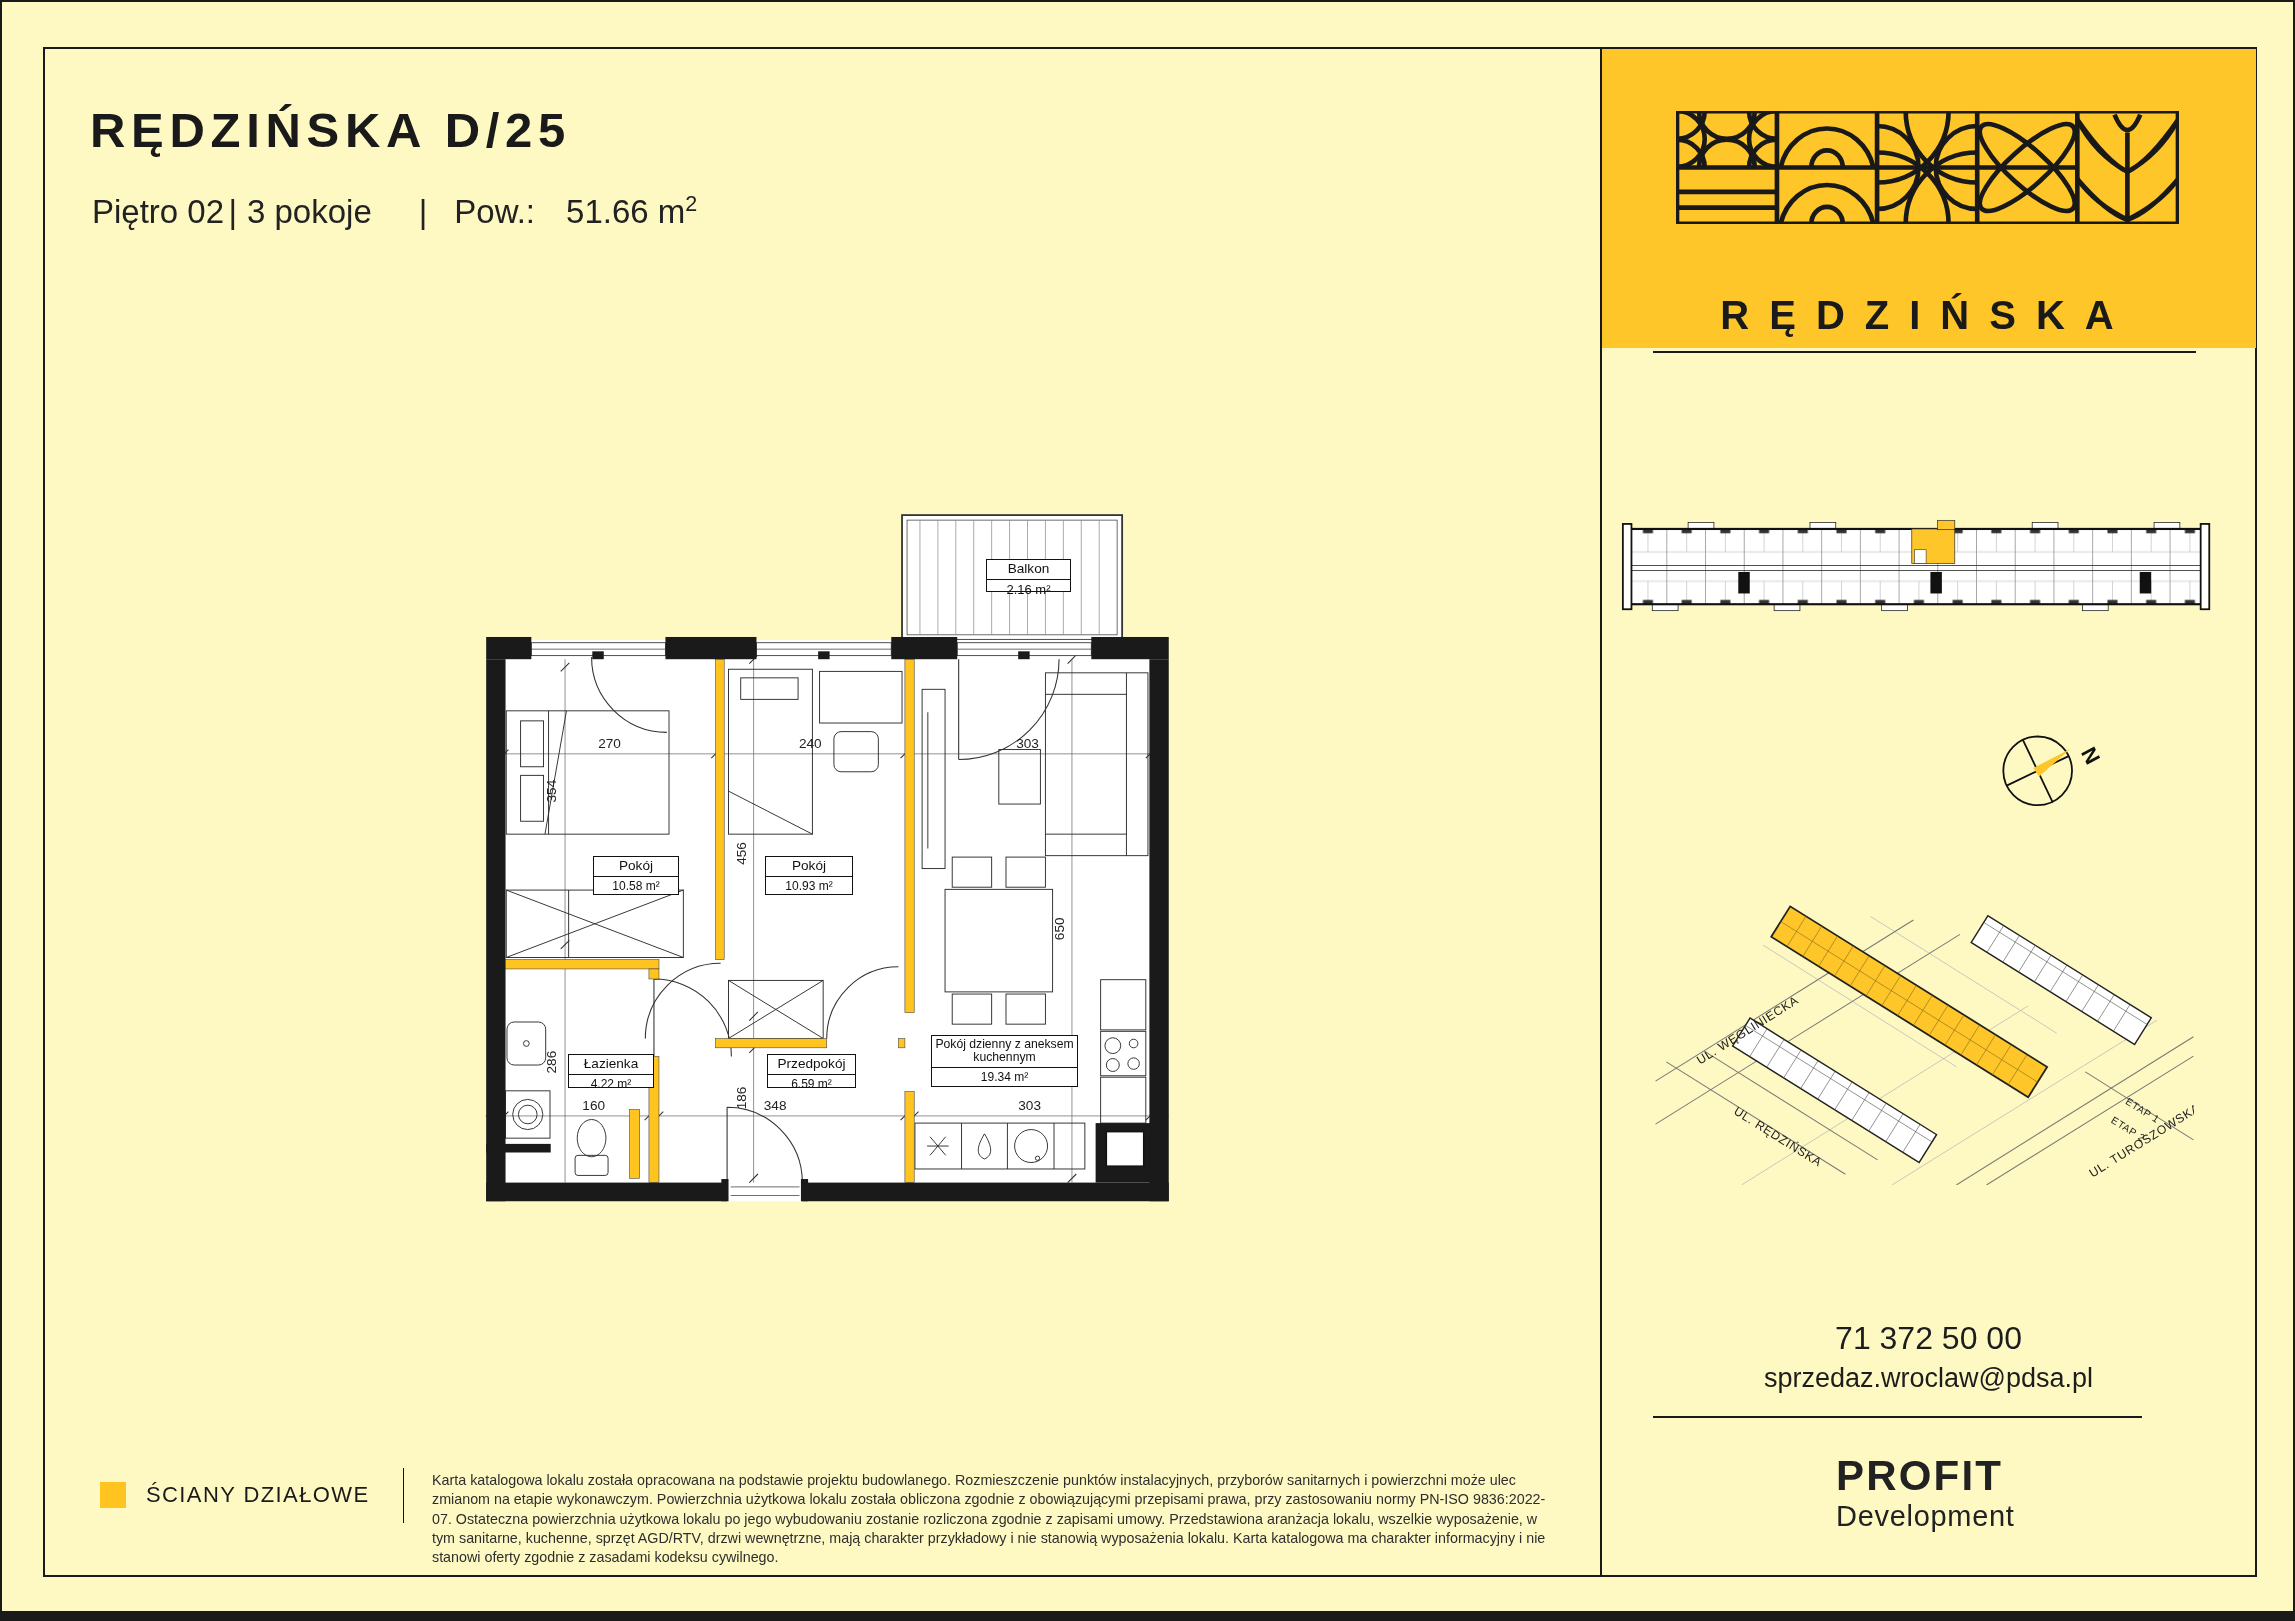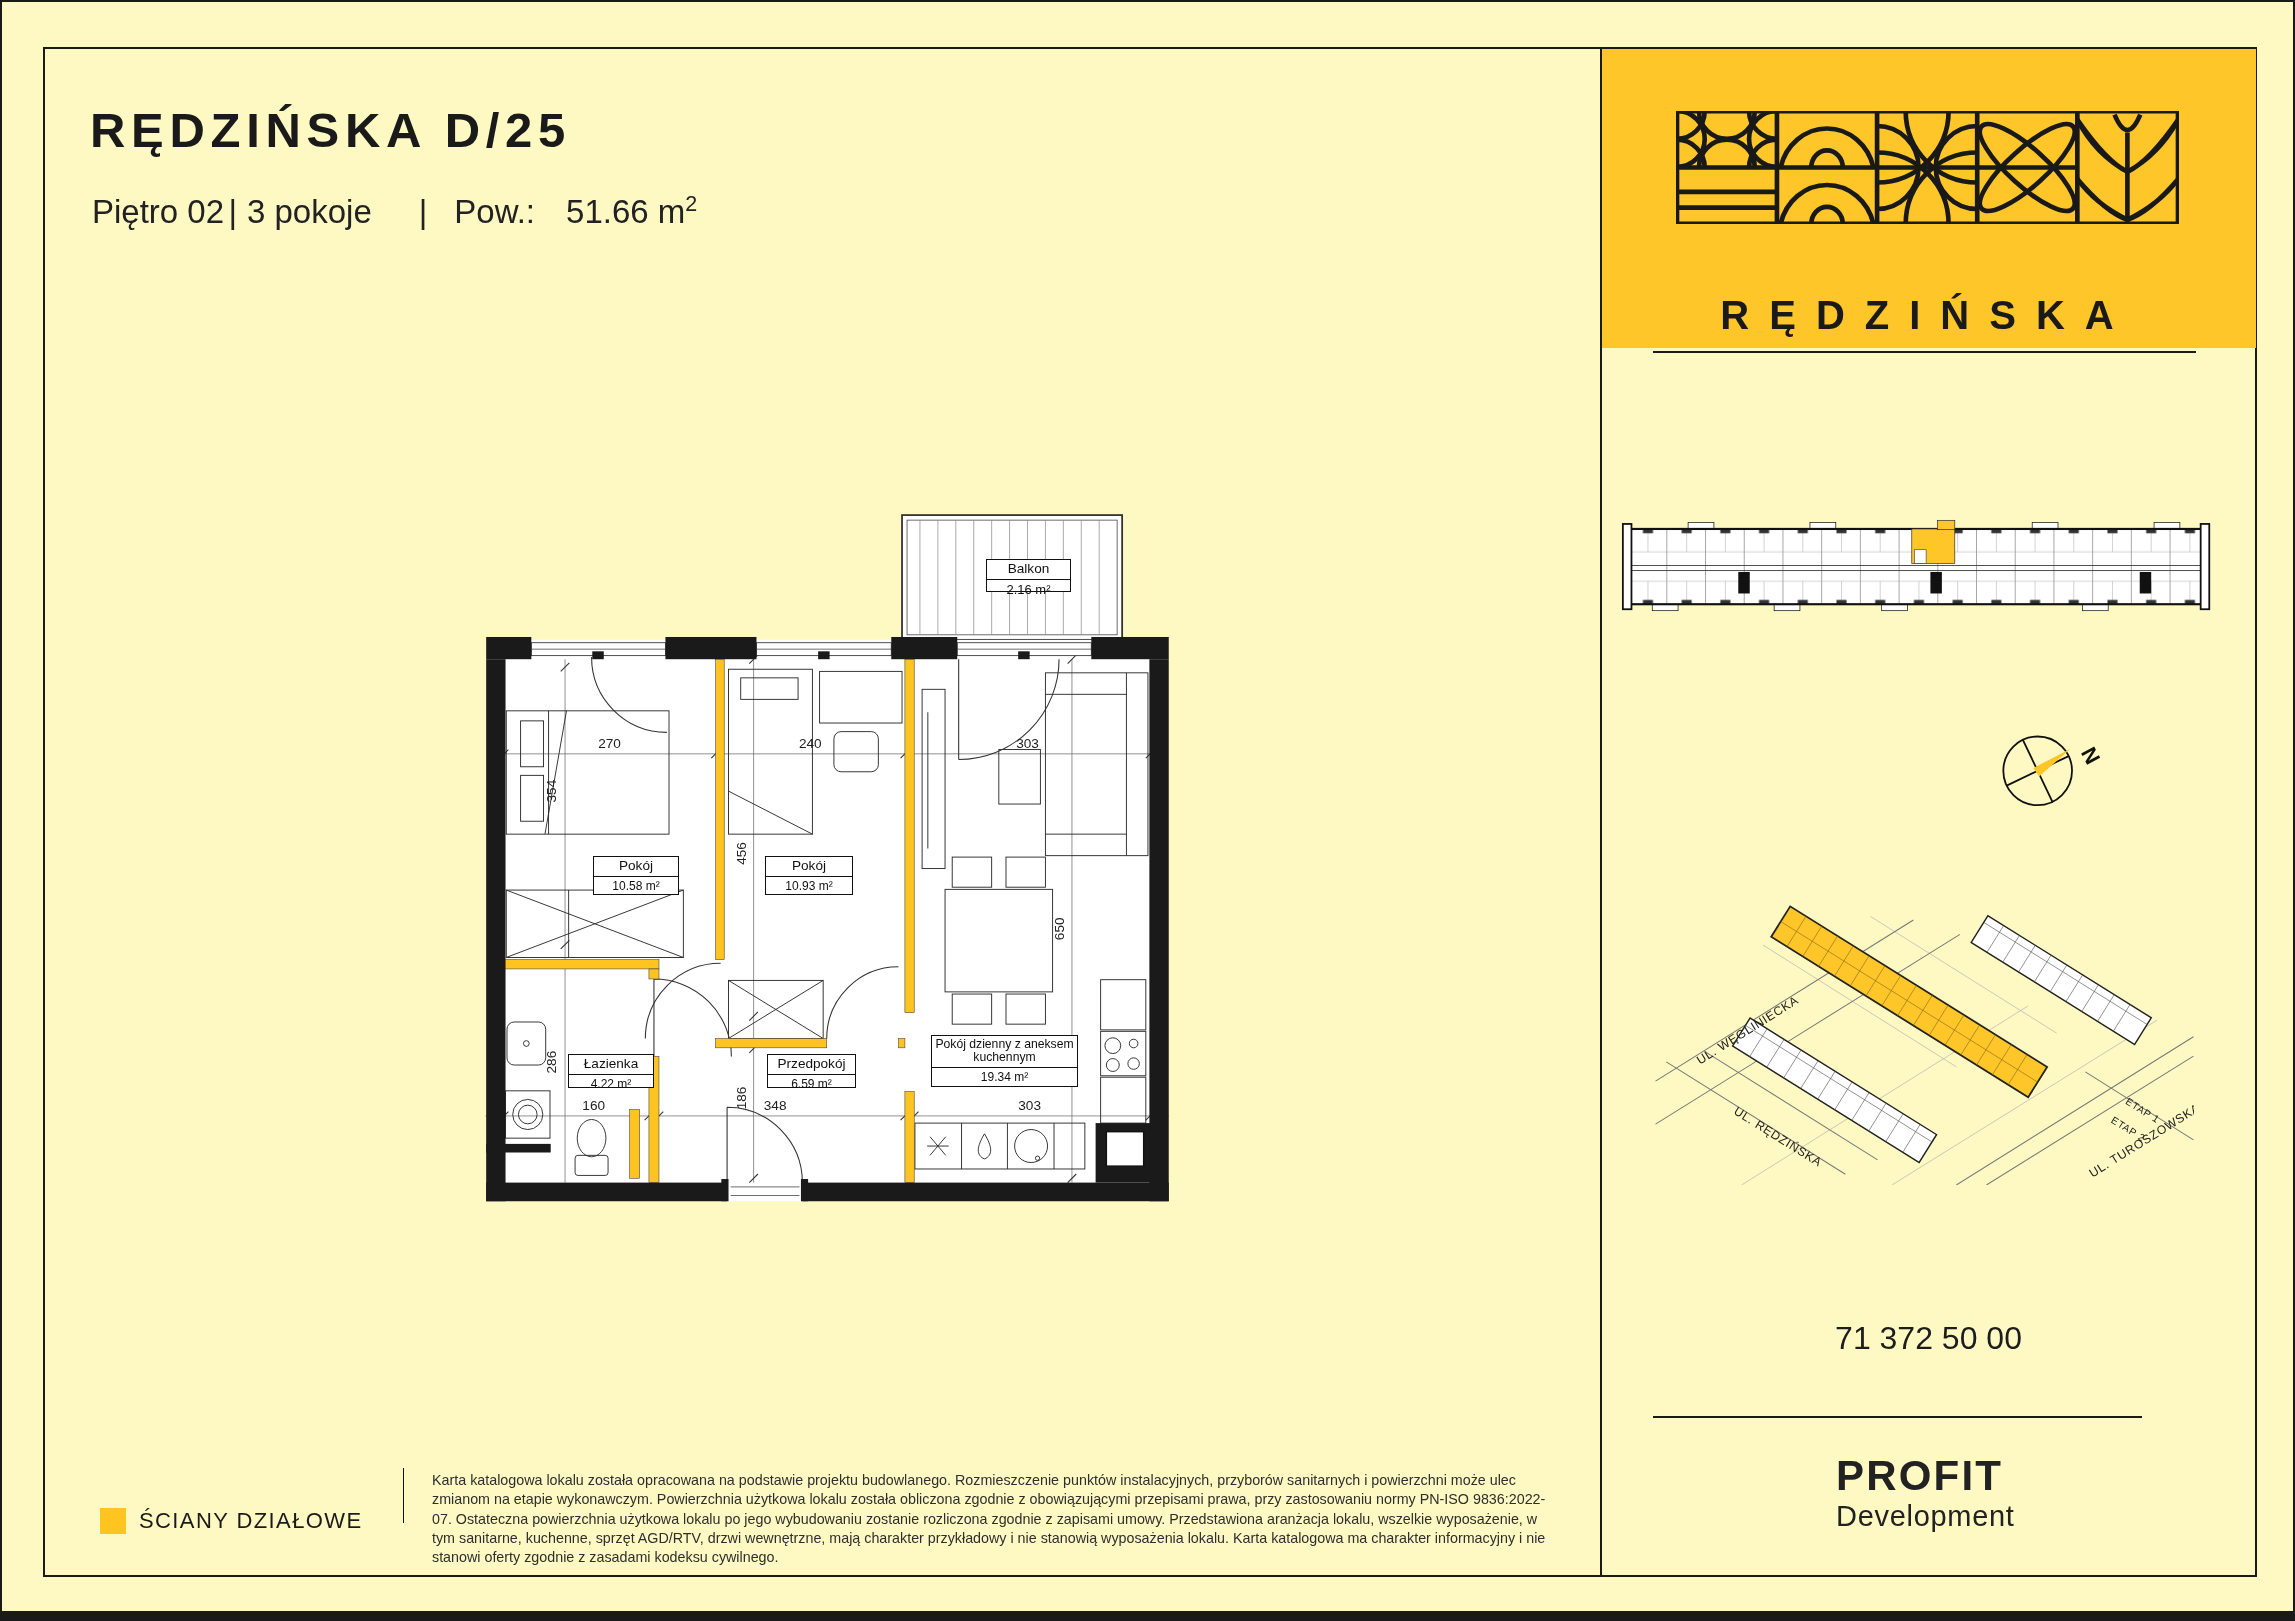--- a/index.html
+++ b/index.html
@@ -21,21 +21,21 @@
   .subtitle{left:90px;top:191px;font-size:33px;font-weight:400;color:#222;display:flex;align-items:baseline;white-space:nowrap;}
   .subtitle .sep1{margin:0 10px 0 4.3px;}
   .subtitle .sep2{margin:0 27px 0 47px;}
   .subtitle .arealbl{margin-right:31px;}
   .subtitle sup{font-size:21.5px;vertical-align:super;line-height:0;}
   
   .room-label{position:absolute;background:#fff;border:1.4px solid #111;color:#111;text-align:center;display:flex;flex-direction:column;z-index:5;}
   .room-label .rname{border-bottom:1.1px solid #111;padding:2.2px 2.9px;font-size:13.6px;display:flex;align-items:center;justify-content:center;flex:1;line-height:1.08;}
   .room-label .rarea{padding:2.2px 2.9px;font-size:12px;display:flex;align-items:center;justify-content:center;}
   
-  .legend{left:98px;top:1480px;display:flex;align-items:center;gap:13px;margin-top:26px;}
+  .legend{left:98px;top:1480px;display:flex;align-items:center;gap:20px;}
   .legend .sq{width:26px;height:26px;background:var(--wall-yellow);}
   .legend .lbl{font-size:22px;letter-spacing:1.4px;color:var(--black);}
   .legdiv{left:401px;top:1466px;width:1.4px;height:55px;background:#111;}
   .disclaimer{left:430px;top:1469px;width:1123px;font-size:14.3px;line-height:1.35;color:#2e2e2e;}
   
   .logobox{left:1600px;top:47px;width:654px;height:299px;background:var(--yellow);}
   .brand{left:1588px;top:291px;width:654px;text-align:center;font-size:40px;font-weight:700;letter-spacing:20px;color:var(--black);white-space:nowrap;text-indent:20px;}
   .logo-underline{left:1651px;top:349px;width:543px;height:2.2px;background:var(--black);}
   .contact{left:1601px;top:1318px;width:651px;text-align:center;color:#1d1d1d;}
   .contact .phone{font-size:32px;}
@@ -350,20 +350,21 @@
       <text transform="translate(62 262) rotate(-32)">UL. WĘGLINIECKA</text>
       <text transform="translate(108 330) rotate(32)">UL. RĘDZIŃSKA</text>
       <text transform="translate(610 420) rotate(-32)">UL. TUROSZOWSKA</text>
       <text transform="translate(655 316) rotate(32)" font-size="14">ETAP 1</text>
       <text transform="translate(635 342) rotate(32)" font-size="14">ETAP 2</text>
     </g>
   </svg>
 
   <div class="abs contact">
     <div class="phone">71 372 50 00</div>
+    <div class="email">sprzedaz.wroclaw@pdsa.pl</div>
   </div>
   <div class="abs contact-rule"></div>
 
   <div class="abs developer">
     <div class="dname">PROFIT</div>
     <div class="dsub">Development</div>
   </div>
 </div>
 
 

